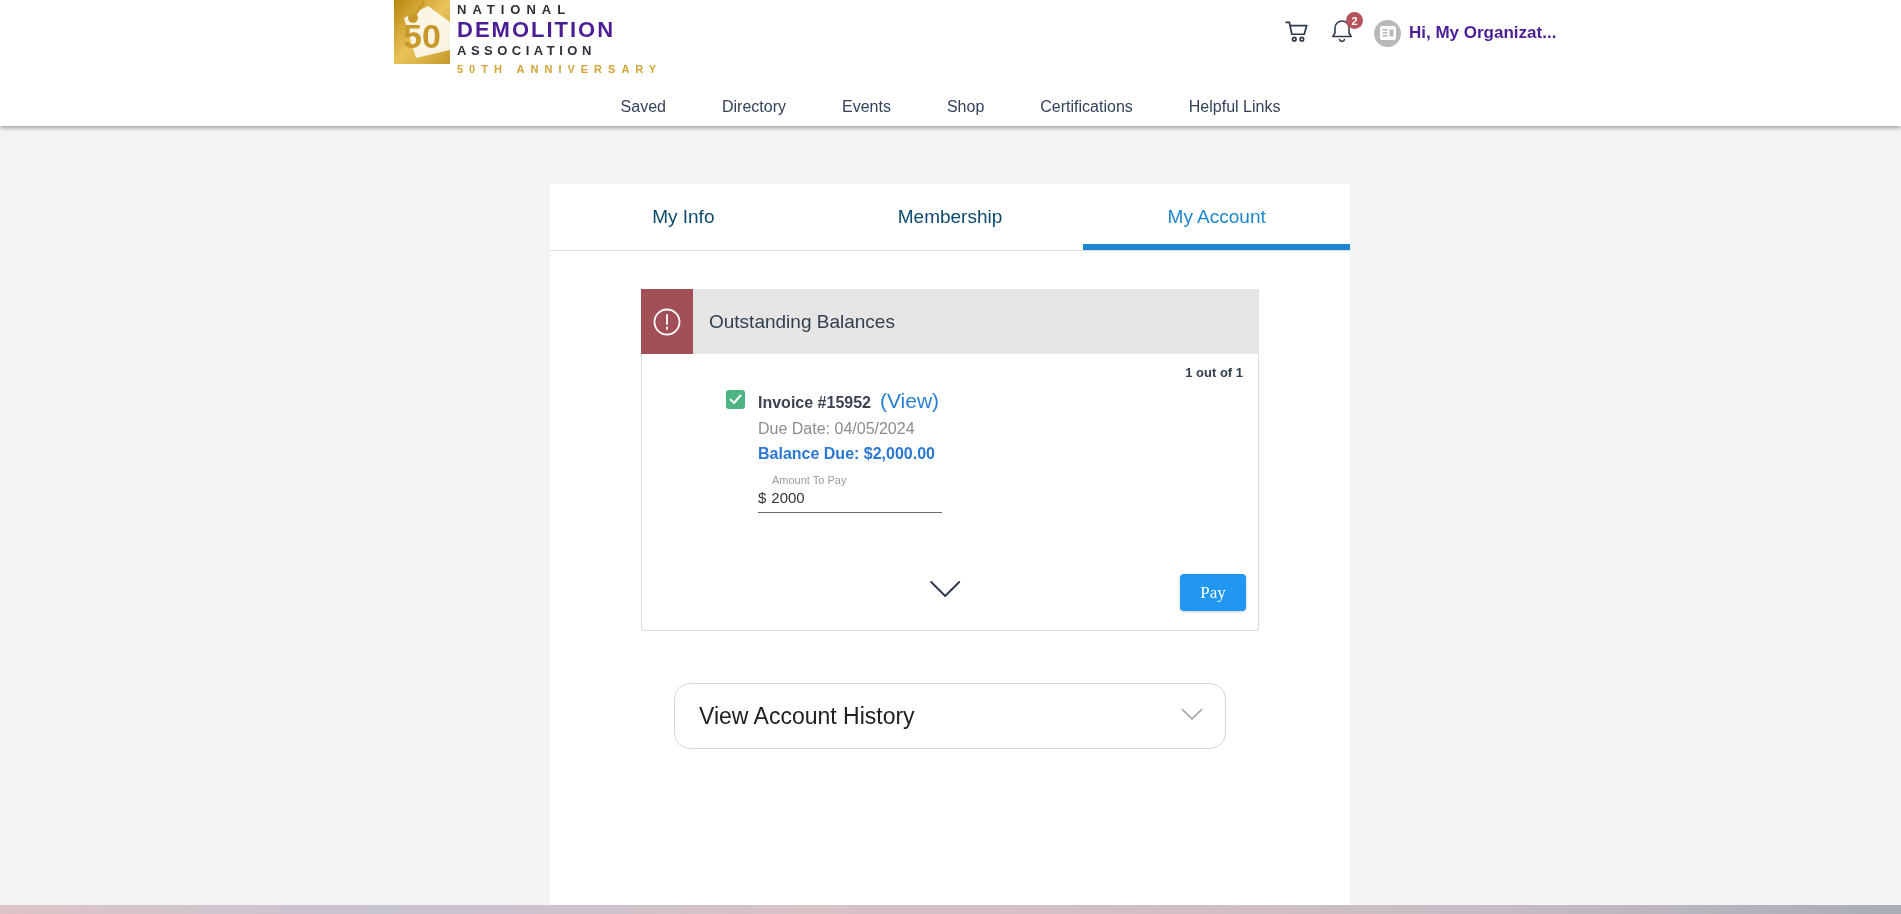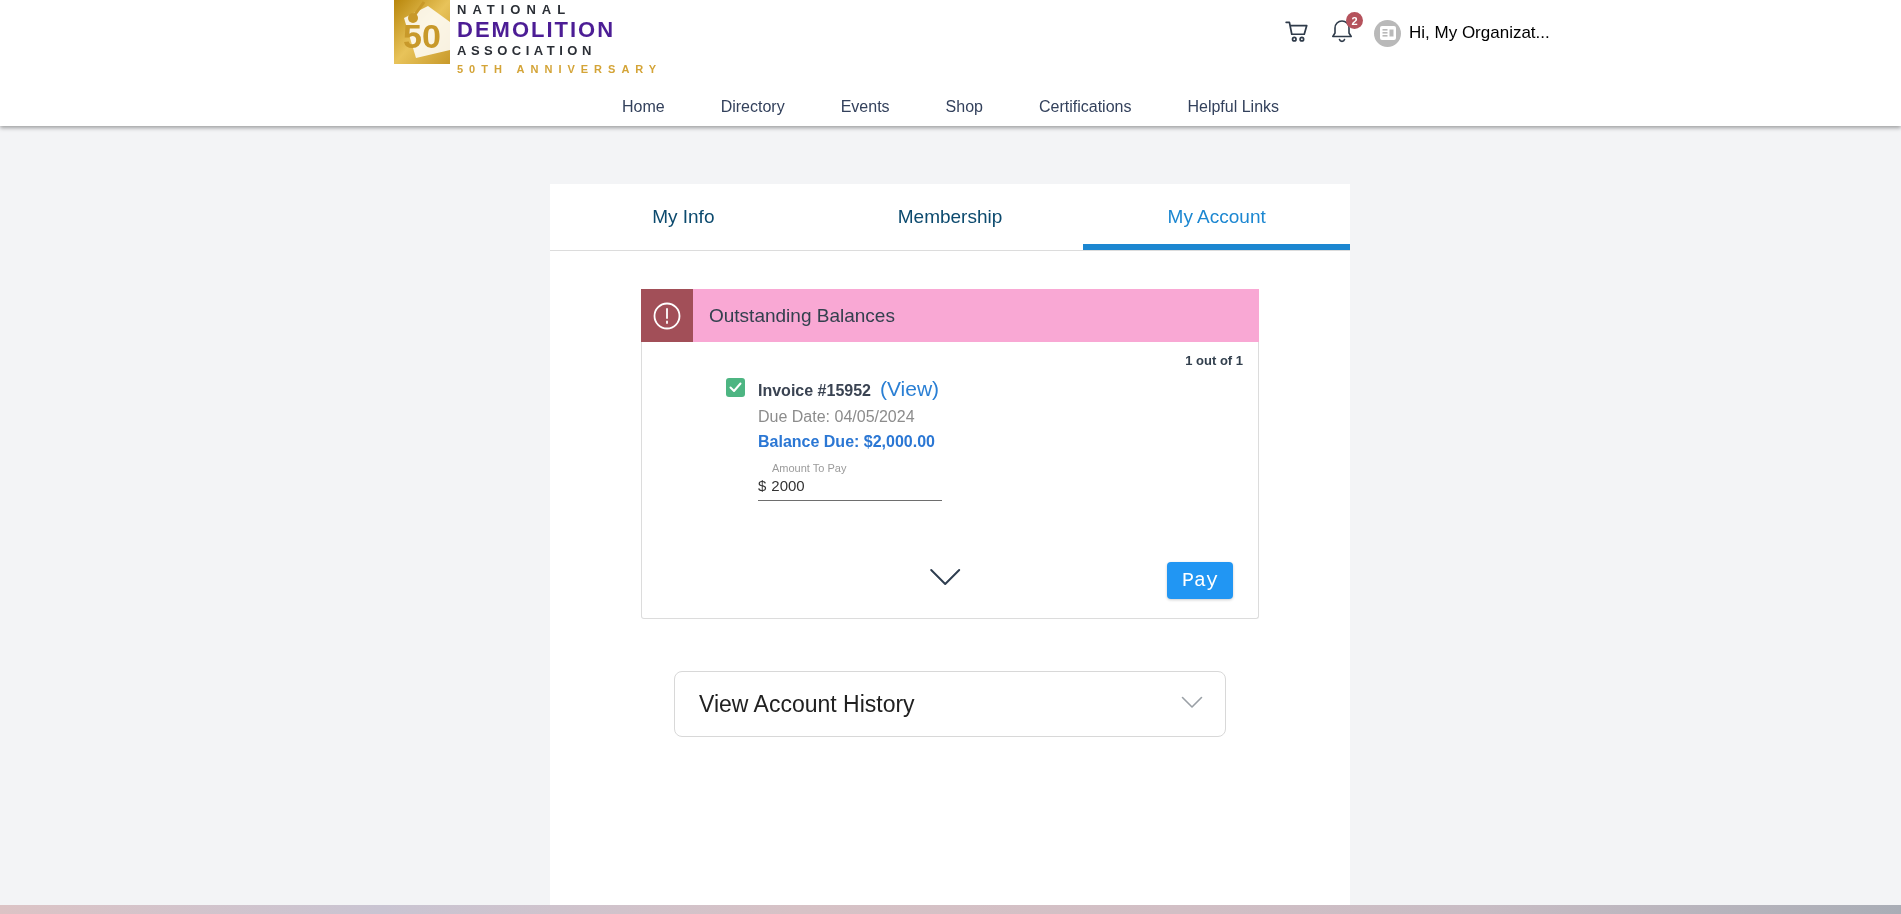--- a/index.html
+++ b/index.html
@@ -36,39 +36,39 @@
   .badge {
     position:absolute; top:-6px; right:-9px;
     background:#b5525c; color:#fff; font-size:11px; font-weight:700;
     width:17px; height:17px; border-radius:50%;
     display:flex; align-items:center; justify-content:center;
   }
   .avatar {
     width:27px; height:27px; border-radius:50%; background:#b9b9b9;
     display:flex; align-items:center; justify-content:center; margin-right:8px; cursor:pointer;
   }
-  .greeting { font-size:17px; font-weight:400; color:#000000; cursor:pointer; }
+  .greeting { font-size:17px; font-weight:700; color:#4c1d95; cursor:pointer; }
   
   .column {
     position:absolute; top:184px; left:550px; width:800px; height:730px;
     background:#ffffff; z-index:1;
   }
   .tabs { display:flex; height:67px; border-bottom:1px solid #dcdcdc; }
   .tab {
     flex:1; display:flex; align-items:center; justify-content:center;
     font-size:19px; font-weight:500; color:#0c4a6e; cursor:pointer;
   }
   .tab.active { color:#1c87d1; box-shadow:inset 0 -6px 0 #1c87d1; }
   
   .ob-card {
     width:618px; margin:39px auto 0 auto;
     border:1px solid #dcdcdc; border-top:none; border-radius:0 0 3px 3px;
     background:#fff;
   }
-  .ob-banner { display:flex; height:53px; background:#f9a8d4; margin:-1px -1px 0 -1px; }
+  .ob-banner { display:flex; height:65px; background:#e5e5e5; margin:-1px -1px 0 -1px; }
   .ob-banner-icon {
     width:52px; background:#a24f58; display:flex; align-items:center; justify-content:center;
   }
   .ob-title {
     display:flex; align-items:center; margin-left:16px;
     font-size:19px; font-weight:500; color:#33404e;
   }
   .ob-body { position:relative; height:276px; }
   .ob-pagination { text-align:right; padding:11px 15px 0 0; font-size:13px; font-weight:700; color:#33404e; }
   .invoice { display:flex; padding:9px 0 0 84px; }
@@ -89,30 +89,30 @@
     border-bottom:1px solid #6e6e6e; padding-bottom:6px; margin-top:3px;
   }
   .currency { font-size:15px; color:#333; margin-right:5px; }
   .amount-input {
     border:none; outline:none; font-size:15px; color:#333; width:150px;
     font-family:"Liberation Sans","DejaVu Sans",sans-serif; background:transparent;
   }
   .ob-actions { position:absolute; left:0; right:0; top:220px; height:37px; }
   .expand-chevron { position:absolute; left:50%; top:6px; transform:translateX(-65%); cursor:pointer; }
   .pay-button {
-    position:absolute; right:25px; top:0;
+    position:absolute; right:12px; top:0;
     width:66px; height:37px; background:#2196f3; color:#fff;
-    border:none; border-radius:4px; font-size:20px; font-weight:500; cursor:pointer;
-    font-family:Liberation Mono, monospace;
+    border:none; border-radius:4px; font-size:17px; font-weight:500; cursor:pointer;
+    font-family:Liberation Serif, serif;
     box-shadow:0 1px 3px rgba(0,0,0,0.2);
   }
   
   .accordion {
     width:552px; height:66px; margin:52px auto 0 auto;
-    border:1px solid #d8d8d8; border-radius:8px; background:#fff;
+    border:1px solid #d8d8d8; border-radius:16px; background:#fff;
     display:flex; align-items:center; justify-content:space-between;
     padding:0 22px 0 24px; cursor:pointer;
   }
   .accordion-label { font-size:23px; color:#212121; }
   
   .bottom-strip {
     position:absolute; left:0; bottom:0; width:1901px; height:9px; z-index:5;
     background:linear-gradient(90deg,#dcc3c5 0%,#c9c4d2 20%,#d7c2c6 42%,#d2bfc5 62%,#c8bcc4 78%,#a9adb6 100%);
   }
 </style>
@@ -138,21 +138,21 @@
     </svg>
     <div class="logo-text">
       <div class="logo-line1">NATIONAL</div>
       <div class="logo-line2">DEMOLITION</div>
       <div class="logo-line3">ASSOCIATION</div>
       <div class="logo-anniv">50TH ANNIVERSARY</div>
     </div>
   </div>
 
   <div class="nav">
-    <div class="nav-item">Home</div>
+    <div class="nav-item">Saved</div>
     <div class="nav-item">Directory</div>
     <div class="nav-item">Events</div>
     <div class="nav-item">Shop</div>
     <div class="nav-item">Certifications</div>
     <div class="nav-item">Helpful Links</div>
   </div>
 
   <div class="header-right">
     <span class="icon-btn cart-btn">
       <svg width="26" height="26" viewBox="0 0 24 24" fill="none" stroke="#2f3b4a" stroke-width="1.6" stroke-linecap="round" stroke-linejoin="round">

